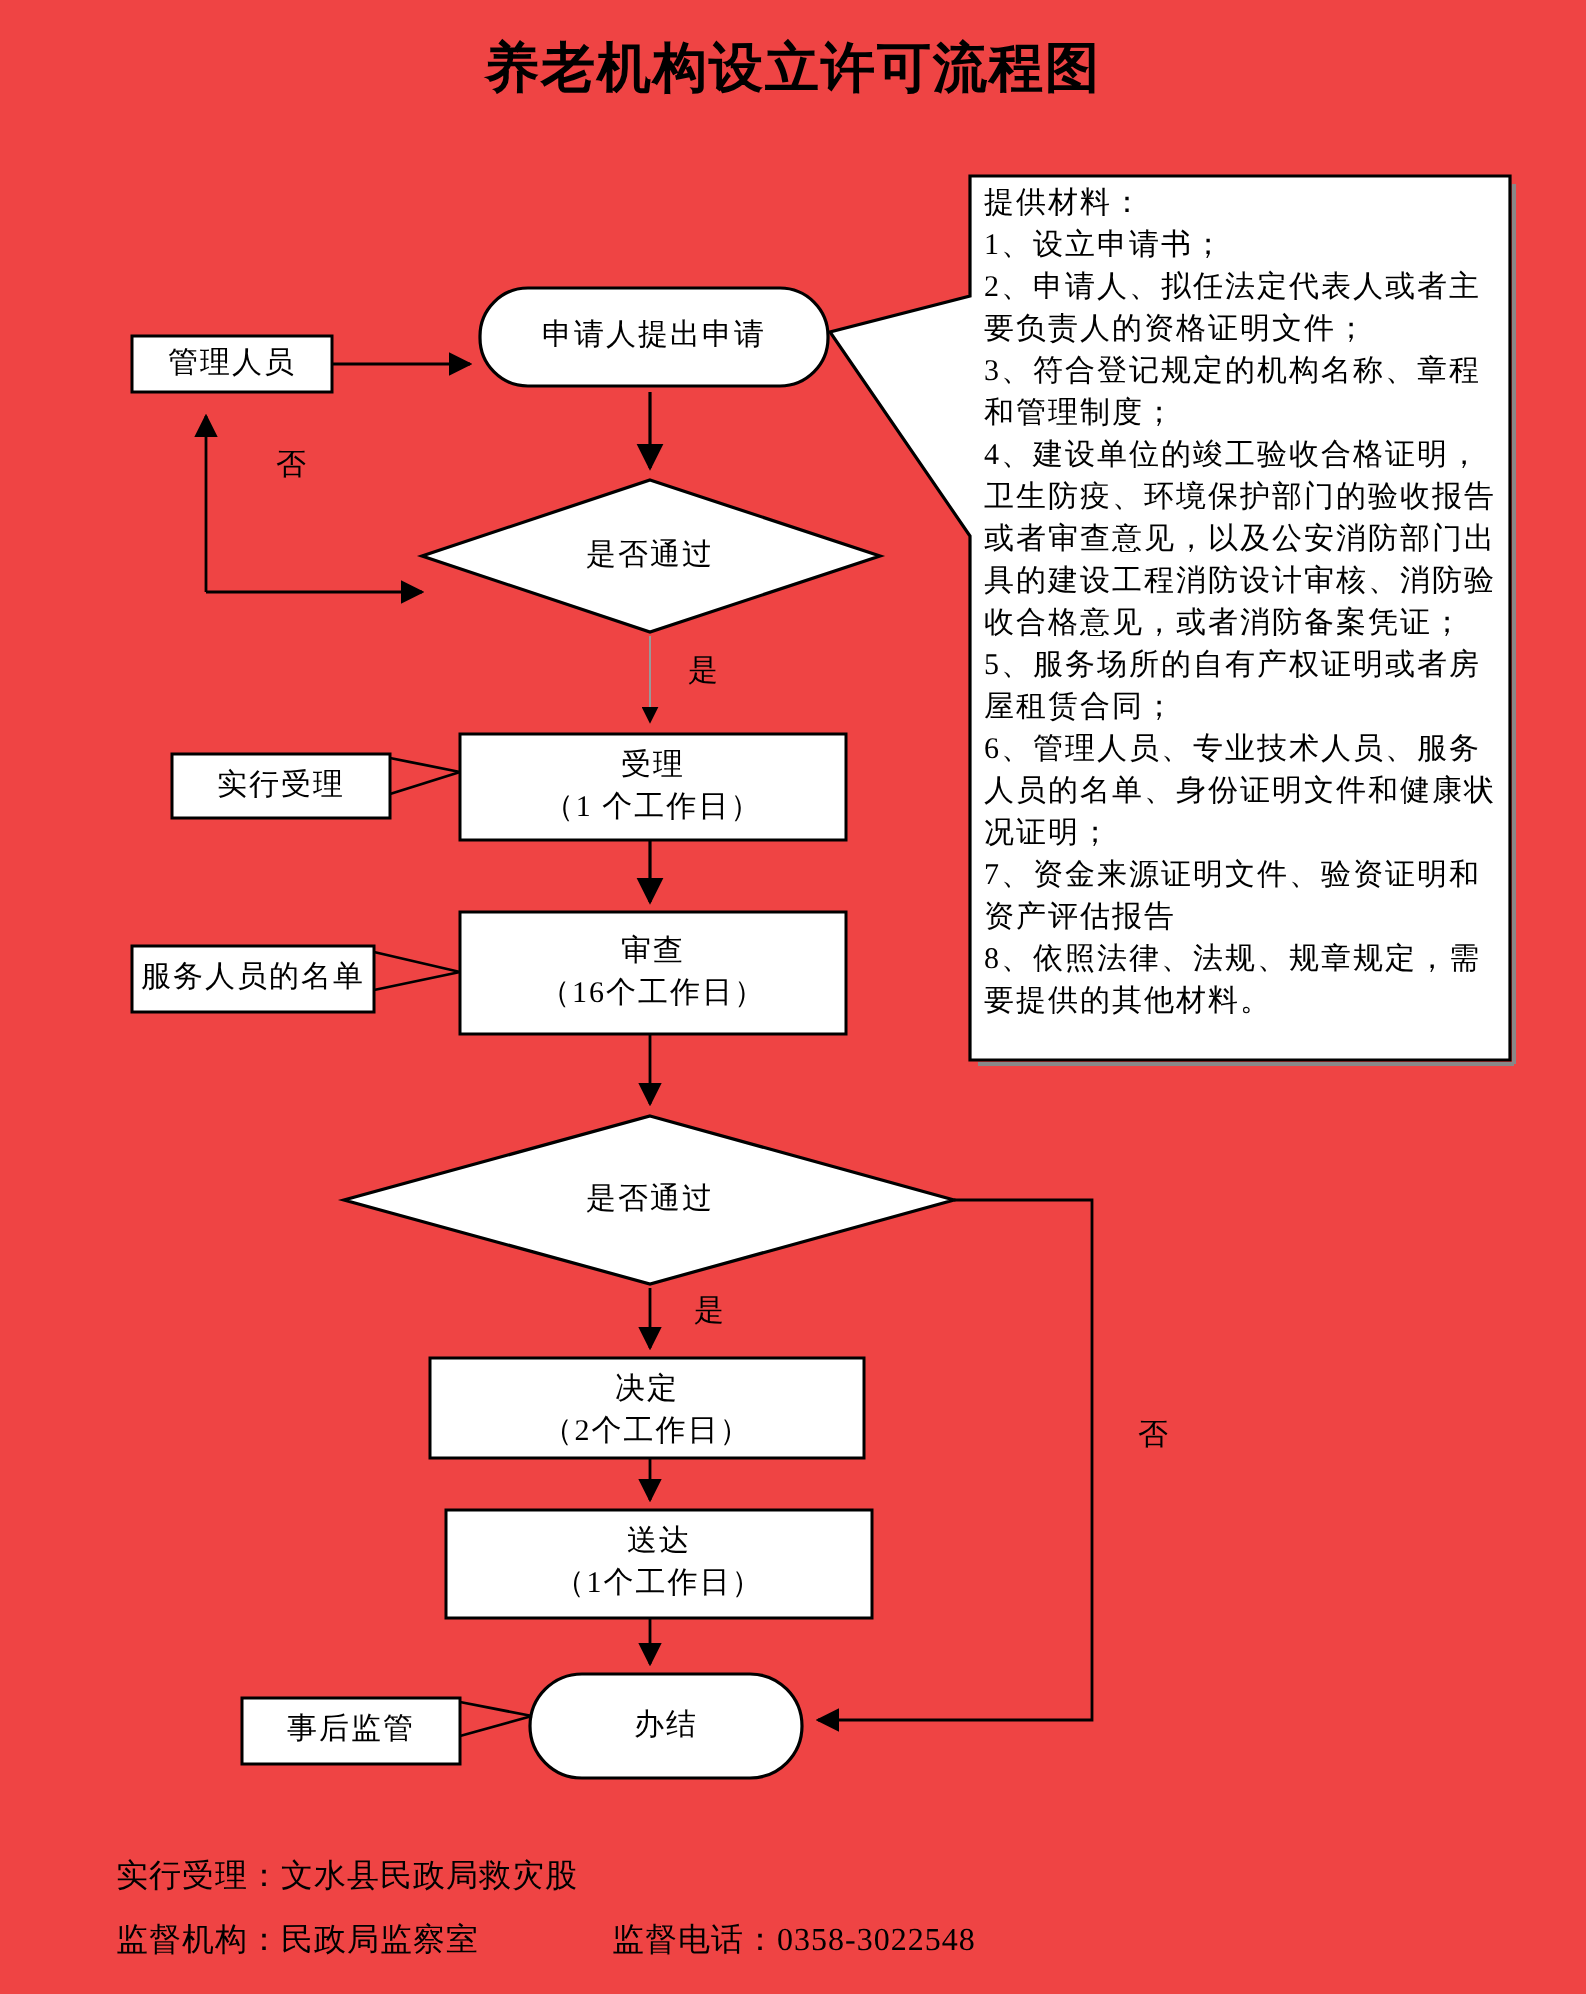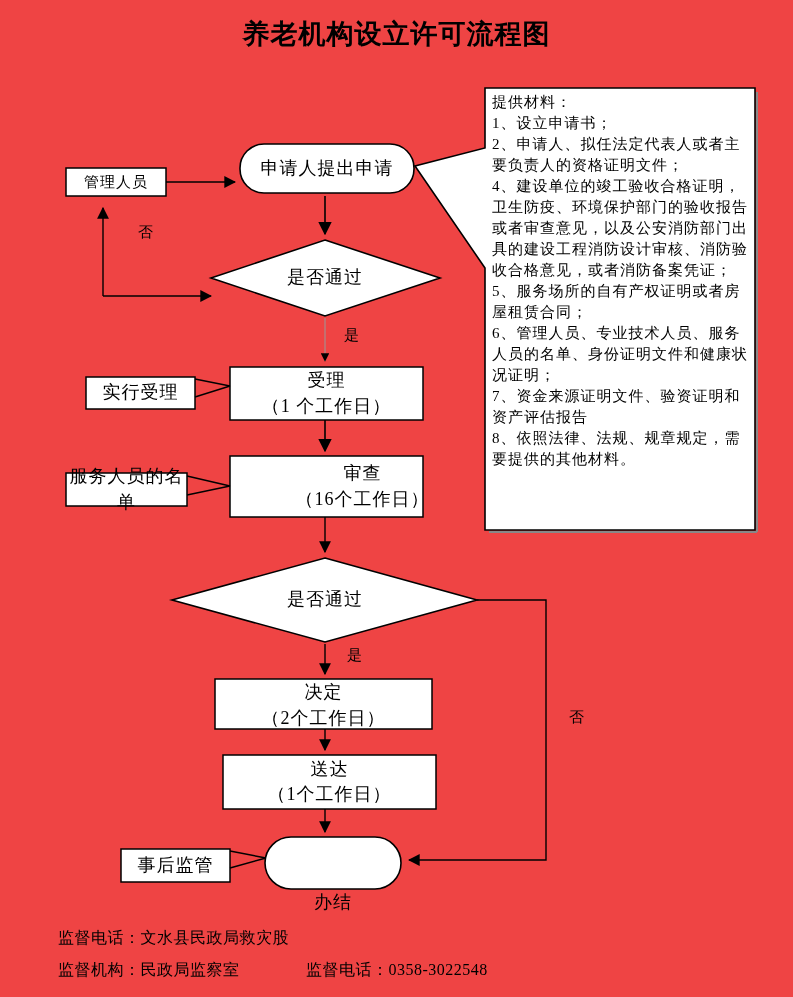--- a/index.html
+++ b/index.html
@@ -8,35 +8,35 @@
     font-family:"Liberation Serif","DejaVu Serif",serif;color:#000;
     overflow:hidden;
   }
   .title{
     position:absolute;left:0;top:16px;width:100%;text-align:center;
     font-size:27px;font-weight:bold;letter-spacing:1px;
   }
   svg.canvas{position:absolute;left:0;top:0;width:793px;height:997px;}
   .lbl{
     position:absolute;display:flex;align-items:center;justify-content:center;
-    text-align:center;font-size:18px;letter-spacing:1px;line-height:1.4;
+    text-align:center;font-size:15px;letter-spacing:1px;line-height:1.4;
   }
   .lbl .stack{display:flex;flex-direction:column;align-items:center;}
   
   .lbl.supplement{left:66px;top:168px;width:100px;height:28px;font-size:15px;}
   .lbl.apply{left:240px;top:144px;width:174px;height:49px;}
   .lbl.d1{left:225px;top:262px;width:200px;height:32px;}
   .lbl.accept{left:230px;top:367px;width:193px;height:53px;}
   .lbl.c-accept{left:86px;top:377px;width:109px;height:32px;}
-  .lbl.review{left:230px;top:456px;width:193px;height:61px;padding-left:36px;}
+  .lbl.review{left:230px;top:456px;width:193px;height:61px;}
   .lbl.c-review{left:66px;top:473px;width:121px;height:33px;}
   .lbl.d2{left:225px;top:584px;width:200px;height:32px;}
   .lbl.decide{left:215px;top:679px;width:217px;height:53px;text-align:center;}
   .lbl.deliver{left:223px;top:755px;width:213px;height:54px;}
-  .lbl.complete{left:265px;top:837px;width:136px;height:52px;margin-top:40px;}
+  .lbl.complete{left:265px;top:837px;width:136px;height:52px;}
   .lbl.c-post{left:121px;top:849px;width:109px;height:33px;}
   
   .tag{position:absolute;font-size:15px;}
   .tag.no1{left:138px;top:223px;}
   .tag.yes1{left:344px;top:326px;}
   .tag.yes2{left:347px;top:646px;}
   .tag.no2{left:569px;top:708px;}
   
   .materials-text{
     position:absolute;left:492px;top:92px;width:259px;
@@ -134,24 +134,25 @@
 
   <div class="tag no1">否</div>
   <div class="tag yes1">是</div>
   <div class="tag yes2">是</div>
   <div class="tag no2">否</div>
 
   <div class="materials-text">
     <div>提供材料：</div>
     <div>1、设立申请书；</div>
     <div>2、申请人、拟任法定代表人或者主要负责人的资格证明文件；</div>
+    <div>3、符合登记规定的机构名称、章程和管理制度；</div>
     <div>4、建设单位的竣工验收合格证明，卫生防疫、环境保护部门的验收报告或者审查意见，以及公安消防部门出具的建设工程消防设计审核、消防验收合格意见，或者消防备案凭证；</div>
     <div>5、服务场所的自有产权证明或者房屋租赁合同；</div>
     <div>6、管理人员、专业技术人员、服务人员的名单、身份证明文件和健康状况证明；</div>
     <div>7、资金来源证明文件、验资证明和资产评估报告</div>
     <div>8、依照法律、法规、规章规定，需要提供的其他材料。</div>
   </div>
 
-  <div class="footer-line host">监督电话：文水县民政局救灾股</div>
+  <div class="footer-line host">实行受理：文水县民政局救灾股</div>
   <div class="footer-line supervise">监督机构：民政局监察室</div>
   <div class="footer-line phone">监督电话：0358-3022548</div>
 
 </div>
 
 </body></html>

